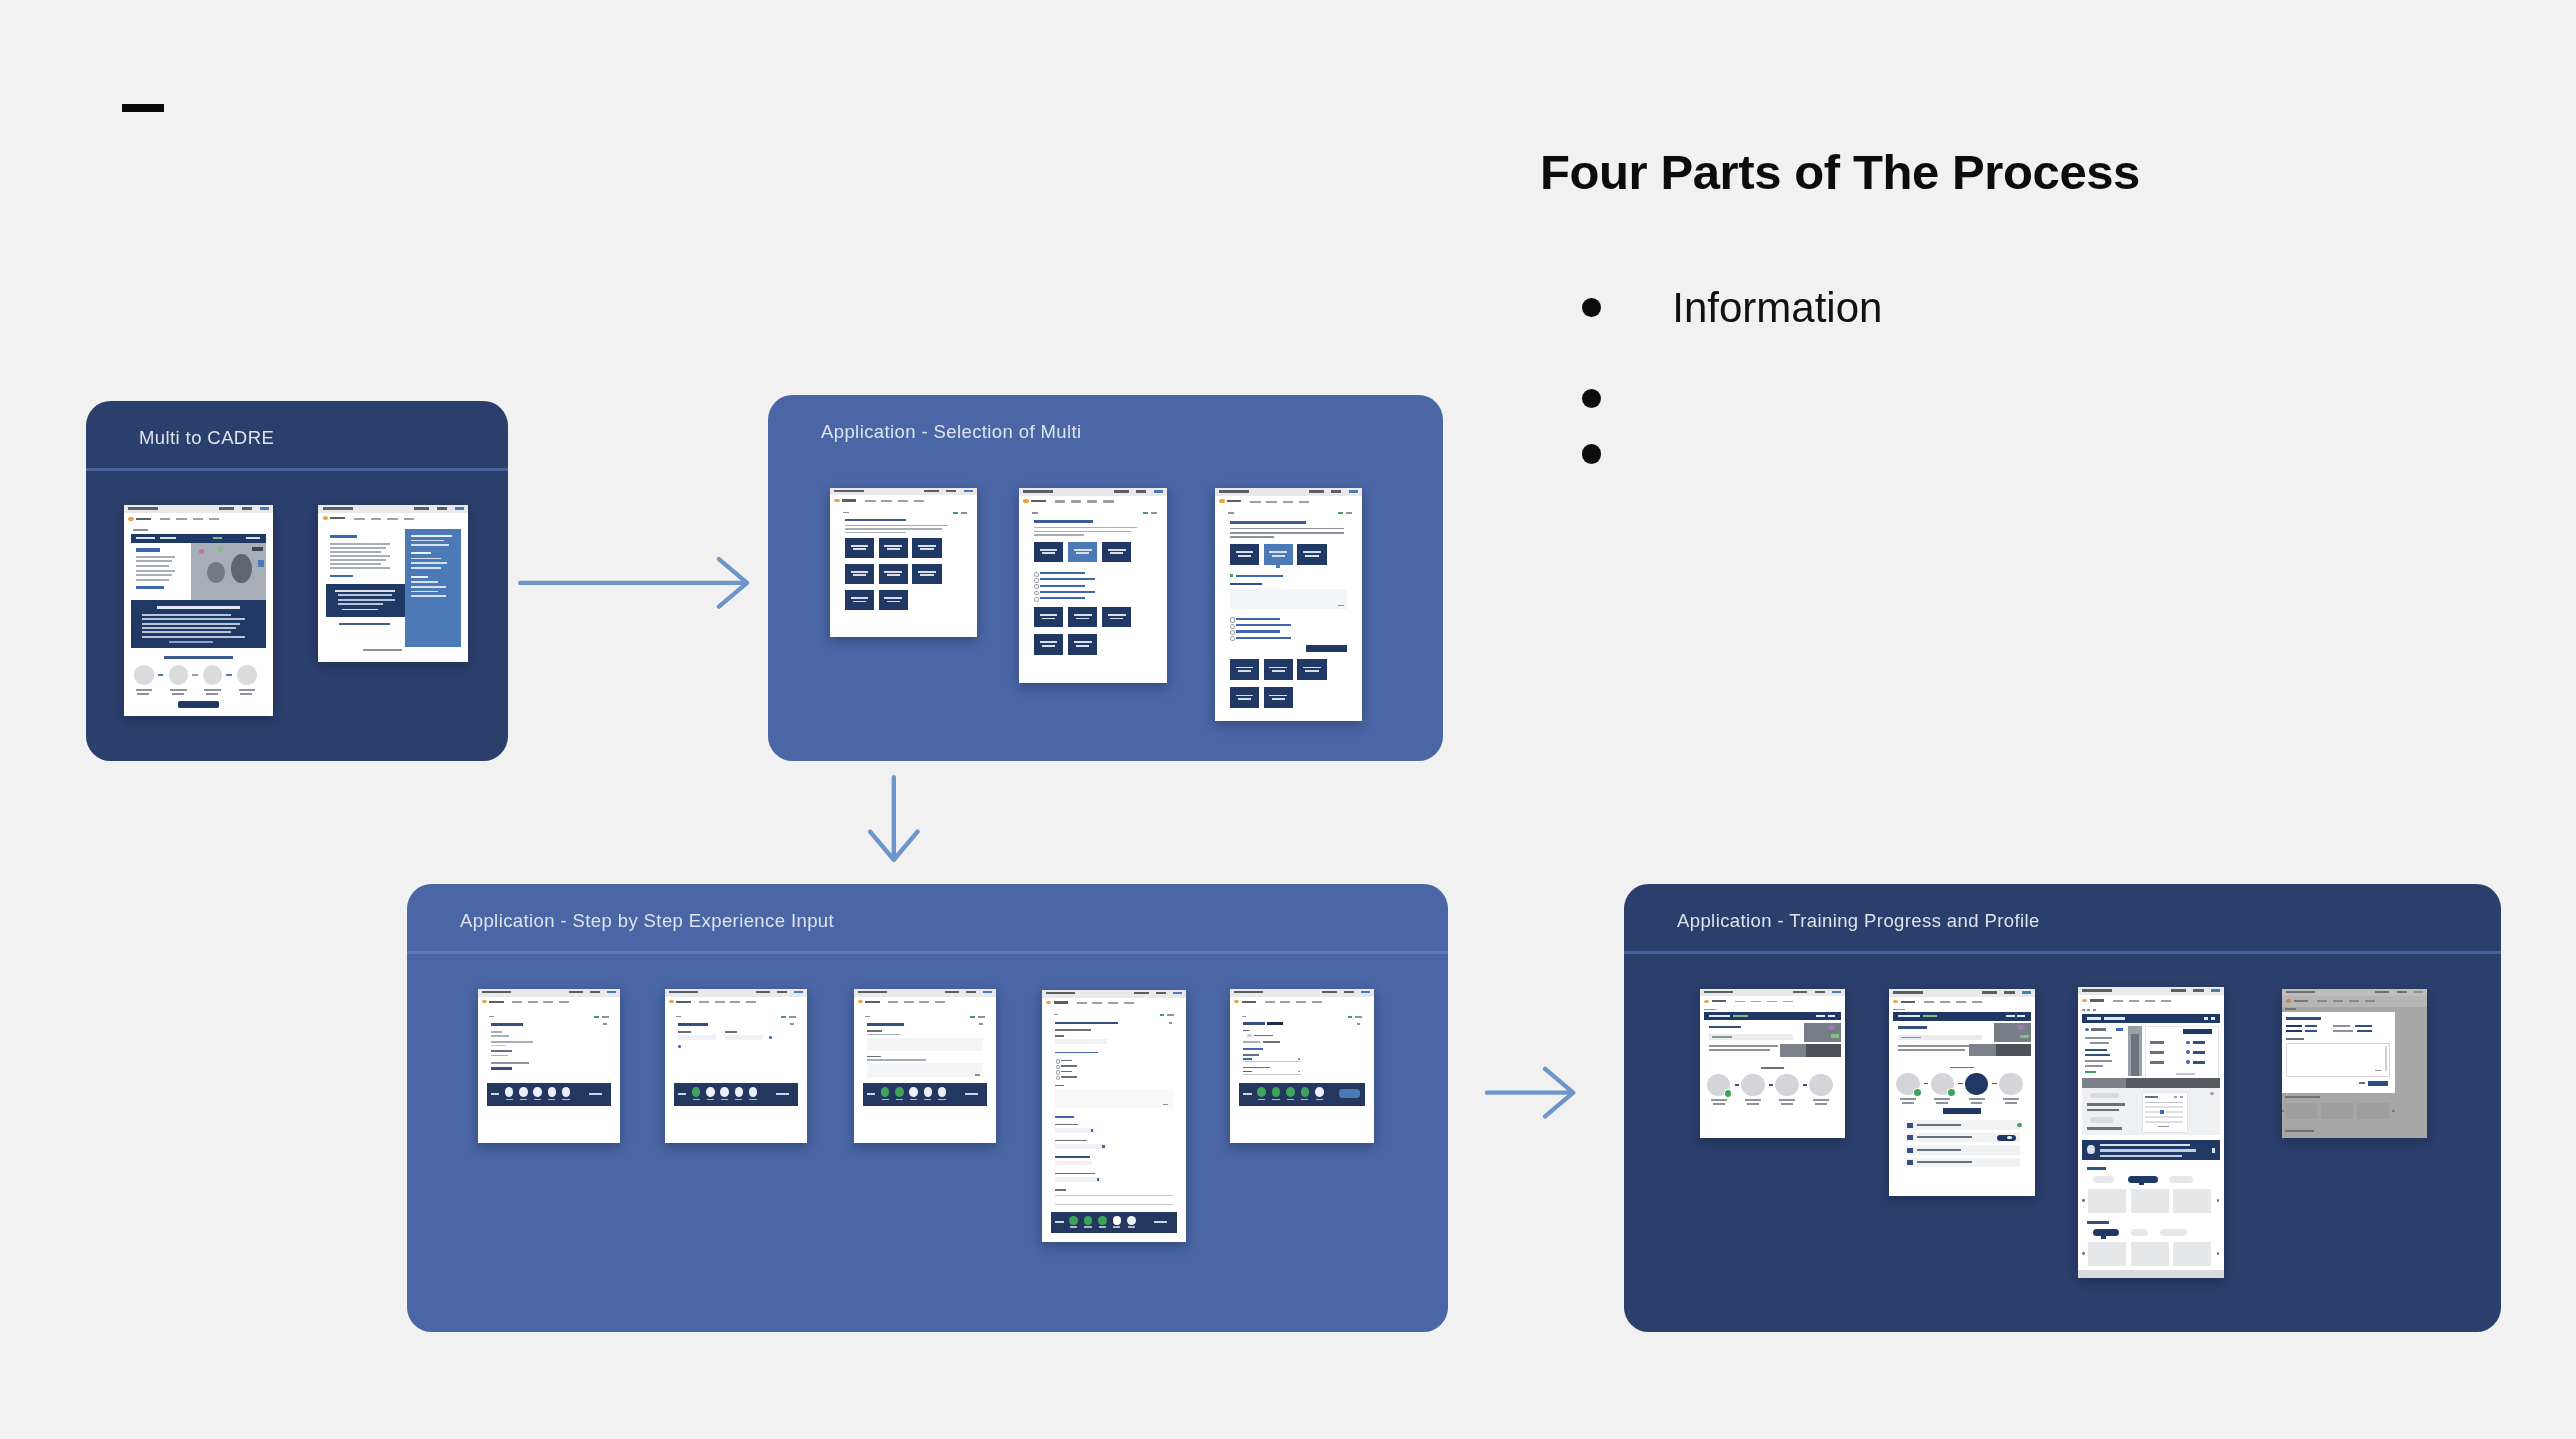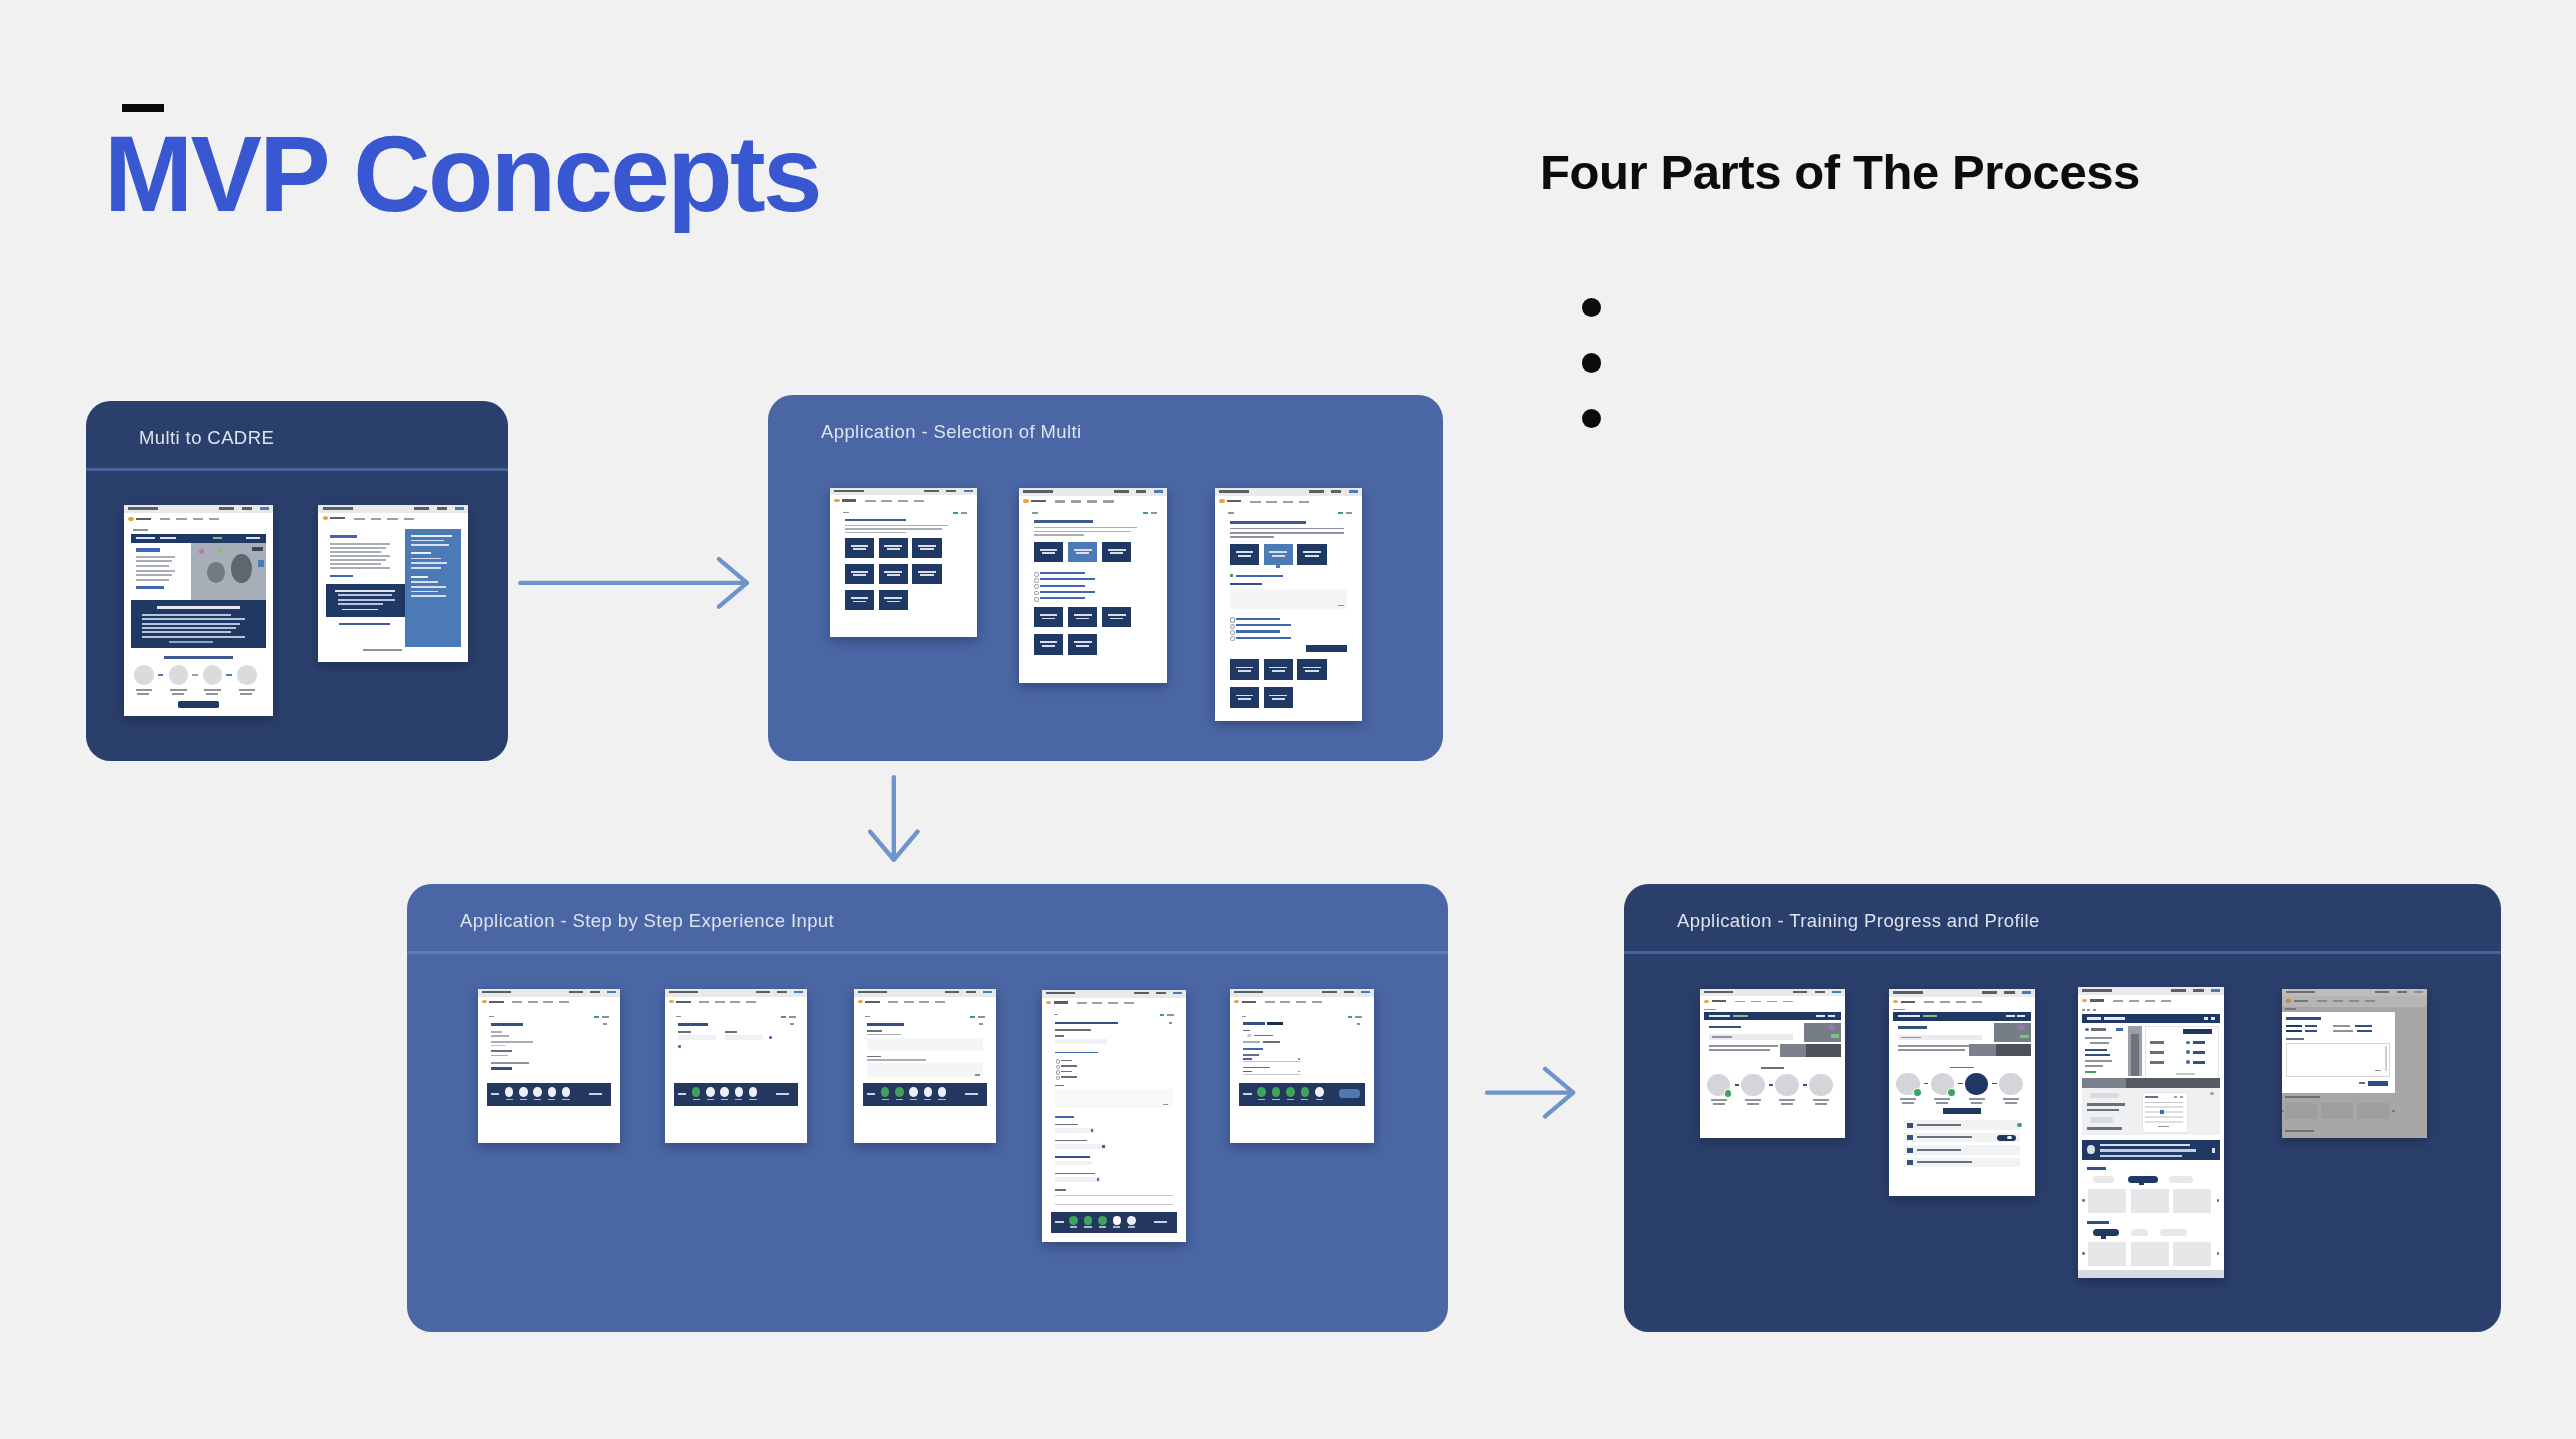--- a/index.html
+++ b/index.html
@@ -35,27 +35,27 @@
   
   #arrows{position:absolute;left:0;top:0;width:100%;height:100%;pointer-events:none;z-index:2;}
   #arrows path{stroke:var(--arrow,#6E95CB);stroke-width:5;fill:none;stroke-linecap:round;stroke-linejoin:round;}
 </style>
 </head>
 <body>
 
 <div id="canvas">
 
   <div class="title-dash"></div>
-  <h1 id="title">MVP Concepts</h1>
 
   <section class="process">
     <h2>Four Parts of The Process</h2>
     <ul>
       <li>
         <span class="dot"></span>
+        <span class="bt">Information</span>
       </li>
       <li>
         <span class="dot"></span>
       </li>
       <li>
         <span class="dot"></span>
       </li>
     </ul>
   </section>
 

